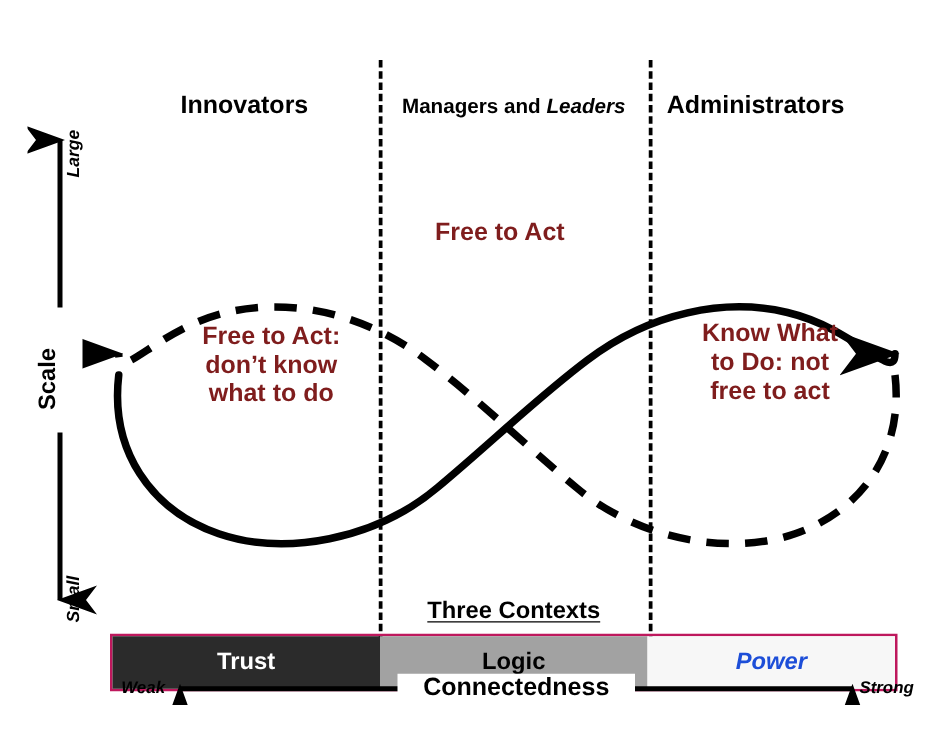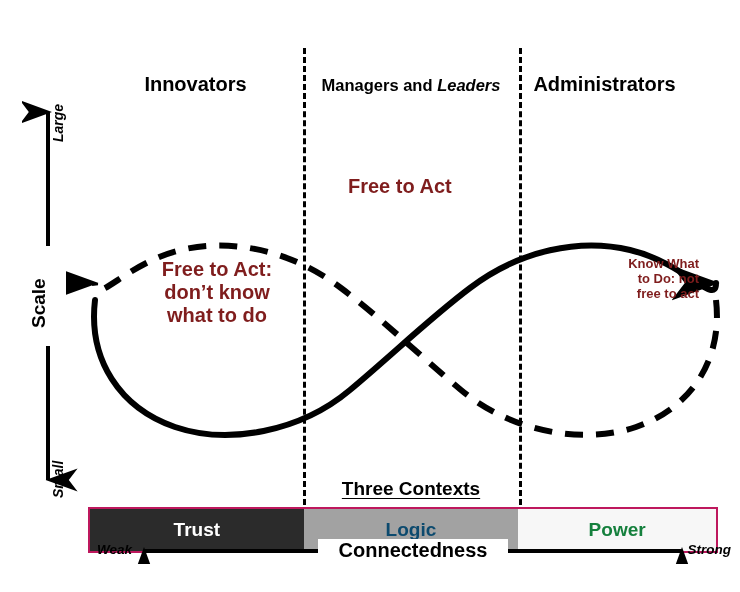--- a/index.html
+++ b/index.html
@@ -82,21 +82,21 @@
     white-space: nowrap;
     text-align: center;
     line-height: 1.16;
   }
   #label-free-to-act-top { left: 348px; top: 175px; font-size: 20px; }
   #label-know-what-bot   { left: 305px; top: 411px; font-size: 20px; }
   #label-left-block  {
     left: 128px; top: 258px; font-size: 20px; width: 178px; text-align: center;
   }
   #label-right-block {
-    left: 533px; top: 256px; font-size: 13px; width: 166px; text-align: right;
+    left: 533px; top: 256px; font-size: 20px; width: 166px; text-align: center;
   }
 
   
   #three-contexts {
     position: absolute;
     left: 303px;
     top: 478px;
     width: 216px;
     text-align: center;
     font-size: 19px;
@@ -233,24 +233,24 @@
     <div>to Do: not</div>
     <div>free to act</div>
   </div>
 
   <div id="three-contexts">Three Contexts</div>
 
   <div id="context-bar">
     <div class="ctx-seg" id="ctx-trust" style="background: rgb(43, 43, 43); color: rgb(255, 255, 255);">
       <span>Trust</span>
     </div>
-    <div class="ctx-seg" id="ctx-logic" style="background: rgb(162, 162, 162); color: #0c4a6e;">
+    <div class="ctx-seg" id="ctx-logic" style="background: rgb(162, 162, 162); color: #000000;">
       <span>Logic</span>
     </div>
-    <div class="ctx-seg" id="ctx-power" style="background: rgb(247, 247, 247); color: #15803d;">
+    <div class="ctx-seg" id="ctx-power" style="background: rgb(247, 247, 247); color: #1d4ed8; font-style: italic;">
       <span>Power</span>
     </div>
   </div>
 
   <div id="conn-axis">
     <svg width="630" height="24" style="position:absolute;left:0;top:0;">
       <defs>
         <marker id="h-left" markerWidth="9" markerHeight="9" refX="3.2" refY="1" orient="auto" markerUnits="strokeWidth">
           <path d="M0.3,8 L3.2,0 L6.1,8 L3.2,5.8 Z" fill="#000"></path>
         </marker>

